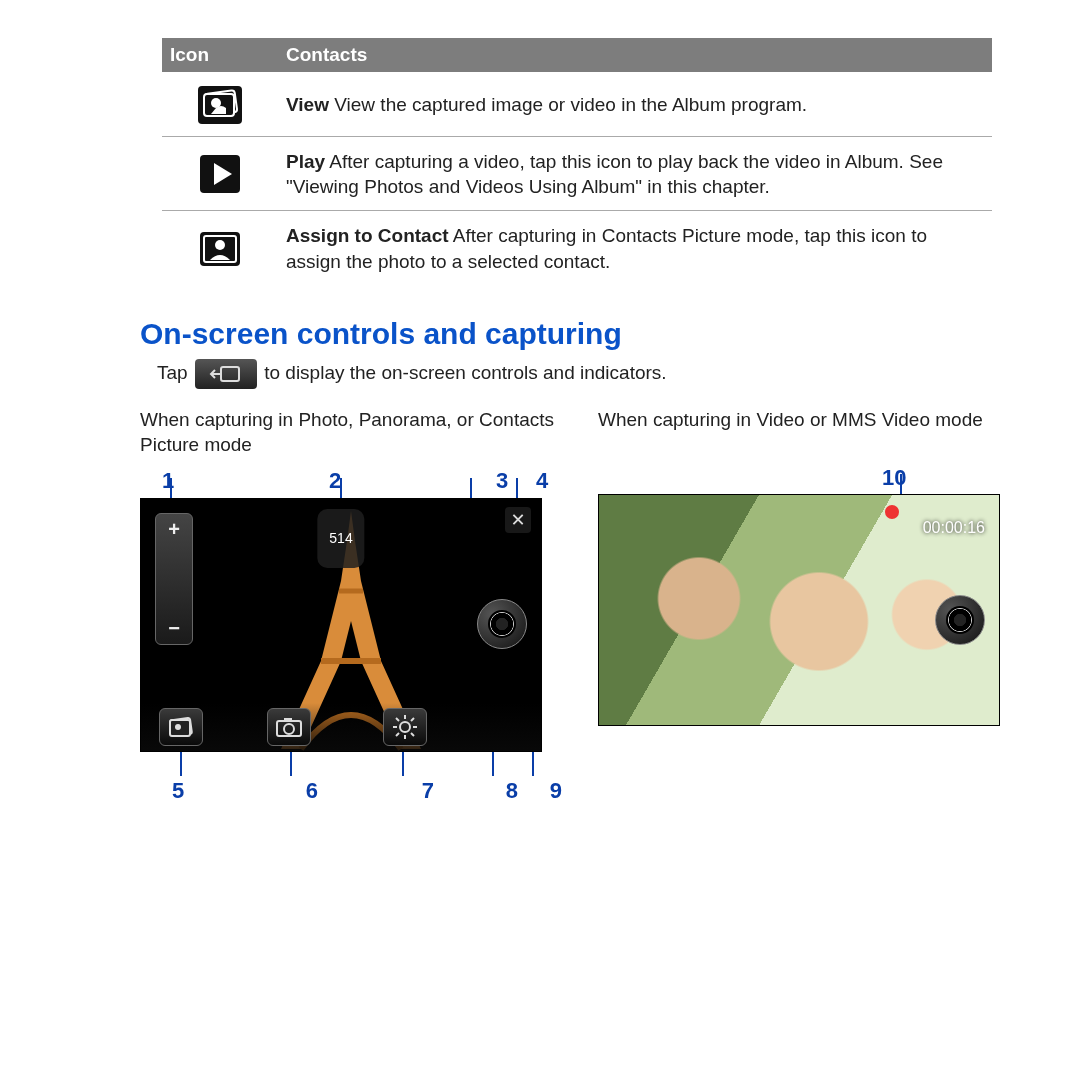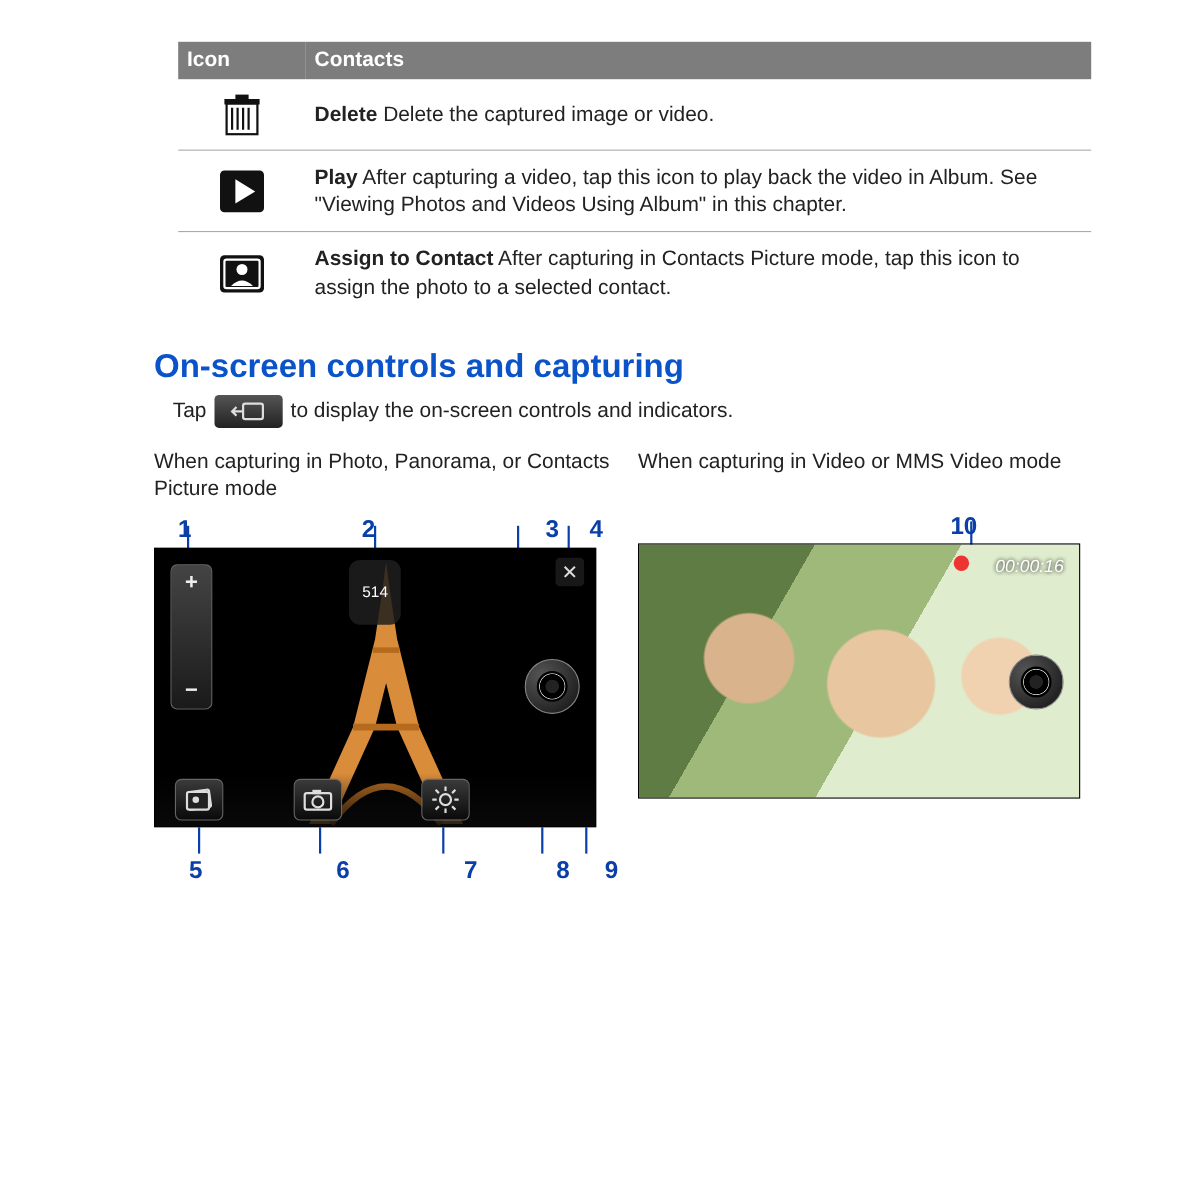--- a/index.html
+++ b/index.html
@@ -58,21 +58,21 @@
     display: inline-block;
     vertical-align: middle;
     width: 62px;
     height: 30px;
     border-radius: 4px;
     background: linear-gradient(#555,#222);
     position: relative;
     margin: 0 2px;
   }
   .tap-btn svg { position:absolute; left:14px; top:5px; }
-  .cols { display:flex; gap:10px; }
+  .cols { display:flex; gap:28px; }
   .col { flex:1; }
   .caption { margin-bottom:8px; min-height:48px; }
   .labels-row {
     display:flex;
     color:#0a3ea8;
     font-weight:700;
     font-size:22px;
     padding: 0 8px 2px 8px;
   }
   .labels-row span { text-align:center; }
@@ -152,23 +152,22 @@
       radial-gradient(circle at 25% 45%, #d9b38c 0 40px, transparent 42px),
       radial-gradient(circle at 55% 55%, #e8c6a0 0 48px, transparent 50px),
       radial-gradient(circle at 82% 52%, #f0d2b0 0 34px, transparent 36px),
       linear-gradient(120deg, #5f7c44 0 30%, #9fb97a 30% 55%, #dfeccd 55% 100%);
   }
   .rec-dot{
     position:absolute; top:10px; right:100px; width:14px; height:14px;
     background:#e33; border-radius:50%;
   }
   .timer{
-    position:absolute; top:10px; right:14px; color:#fff; font-size:16px;
+    position:absolute; top:22px; right:14px; color:#fff; font-size:16px;
     text-shadow:0 0 4px #000;
-    font-style:italic;
   }
   .vid .round-btn{ top:100px; }
   .pointer-up, .pointer-down{
     position:absolute; width:2px; background:#0a3ea8;
   }
   .pointer-up{ height:22px; }
   .pointer-down{ height:24px; }
 </style>
 </head>
 <body>
@@ -180,31 +179,29 @@
       <tr>
         <th>Icon</th>
         <th>Contacts</th>
       </tr>
     </thead>
     <tbody>
       <tr>
         <td>
           <div class="icon-box">
             <svg viewBox="0 0 48 42">
-                <rect x="10" y="10" width="28" height="28" fill="#fff" stroke="#111" stroke-width="2"></rect>
-                <rect x="8" y="6" width="32" height="5" fill="#111"></rect>
-                <rect x="18" y="2" width="12" height="4" fill="#111"></rect>
-                <line x1="15" y1="14" x2="15" y2="34" stroke="#111" stroke-width="2"></line>
-                <line x1="20" y1="14" x2="20" y2="34" stroke="#111" stroke-width="2"></line>
-                <line x1="25" y1="14" x2="25" y2="34" stroke="#111" stroke-width="2"></line>
-                <line x1="30" y1="14" x2="30" y2="34" stroke="#111" stroke-width="2"></line>
+                <rect x="2" y="2" width="44" height="38" rx="4" fill="#111"></rect>
+                <rect x="10" y="8" width="30" height="22" rx="3" fill="#111" stroke="#fff" stroke-width="2" transform="rotate(-8 25 19)"></rect>
+                <rect x="8" y="10" width="30" height="22" rx="3" fill="#111" stroke="#fff" stroke-width="2"></rect>
+                <circle cx="20" cy="19" r="5" fill="#fff"></circle>
+                <path d="M15 30 L30 30 L30 24 Q25 20 20 24 Z" fill="#fff"></path>
               </svg>
           </div>
         </td>
-        <td><b>Delete</b><span>  Delete the captured image or video.</span></td>
+        <td><b>View</b><span>  View the captured image or video in the Album program.</span></td>
       </tr>
       <tr>
         <td>
           <div class="icon-box">
             <svg viewBox="0 0 48 42">
                 <rect x="4" y="2" width="40" height="38" rx="4" fill="#111"></rect>
                 <path d="M18 10 L36 21 L18 32 Z" fill="#fff"></path>
               </svg>
           </div>
         </td>

